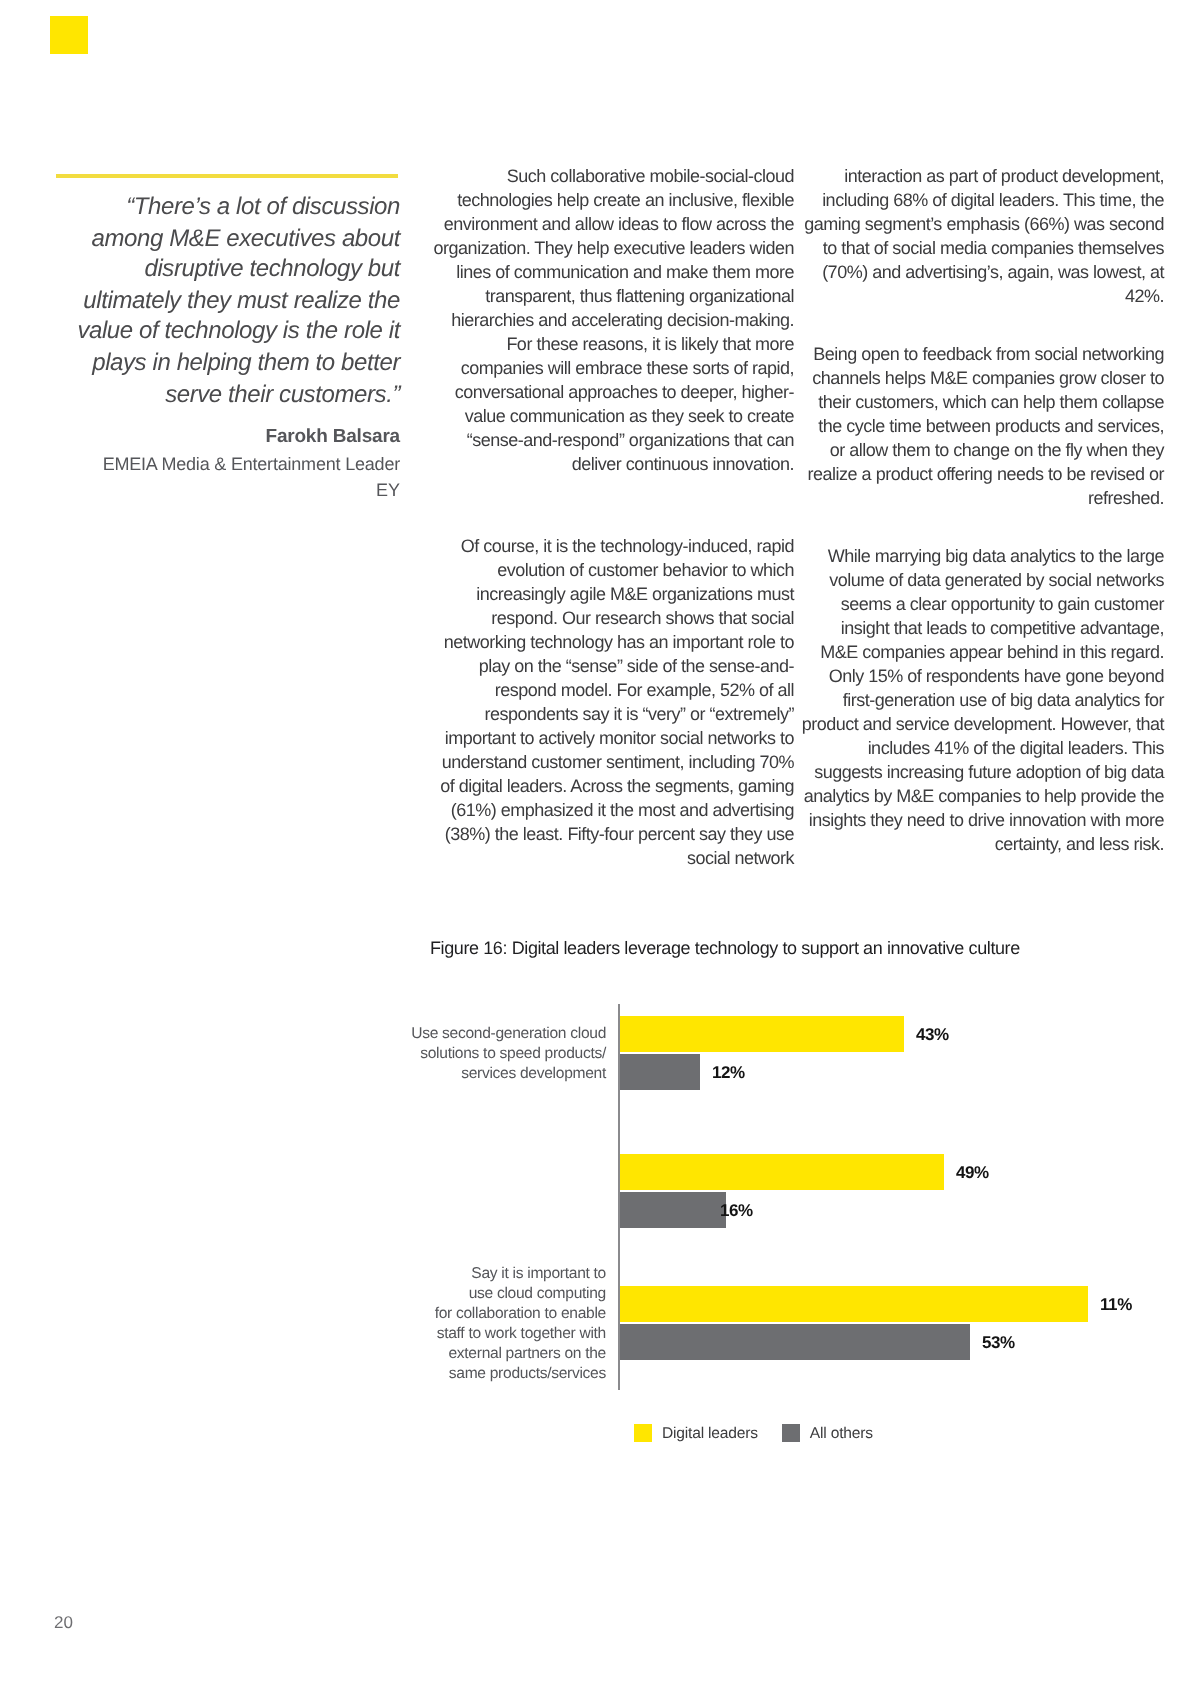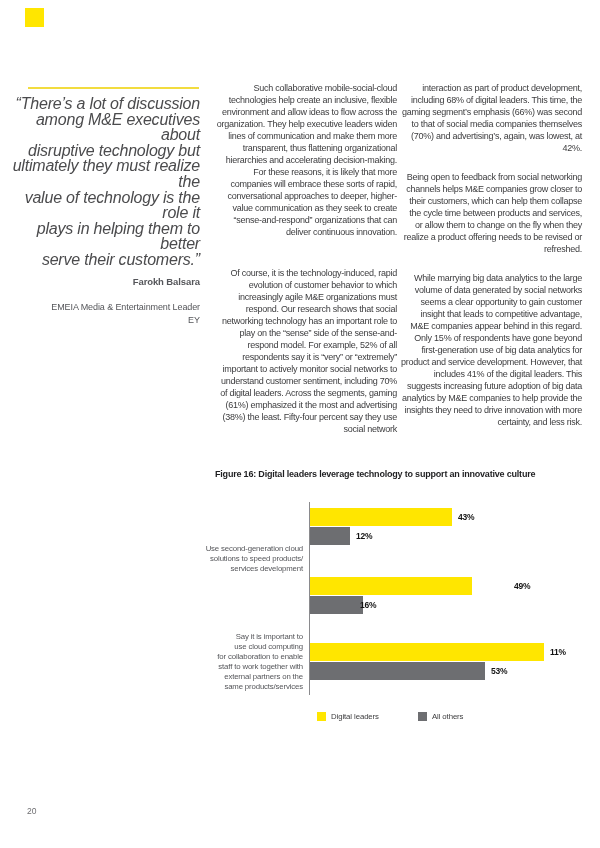--- a/index.html
+++ b/index.html
@@ -20,43 +20,43 @@
     position:absolute;left:10px;top:85px;width:190px;
     text-align:right;
   }
   .pullquote .rule{
     height:2px;width:171px;margin:2px 1px 7px auto;
     background:#F2DC3F;
   }
   .pullquote blockquote{
     margin:0;padding:0;
     font-style:italic;
-    font-size:16px;line-height:15.6px;letter-spacing:-0.2px;
+    font-size:12px;line-height:15.6px;letter-spacing:-0.2px;
     color:#4b4b4d;
     white-space:pre-line;
   }
   .attr-name{margin-top:8px;font-weight:bold;font-size:9.5px;color:#55565a;letter-spacing:-0.1px;}
-  .attr-title{margin-top:15px;font-size:9px;color:#55565a;letter-spacing:-0.1px;}
+  .attr-title{margin-top:3px;font-size:9px;color:#55565a;letter-spacing:-0.1px;}
   .attr-company{margin-top:3px;font-size:9px;color:#55565a;}
   
   .col{
     position:absolute;top:82px;width:182px;
     font-size:9px;line-height:12px;letter-spacing:-0.25px;
     color:#3c3c3e;
   }
   .col1{left:215px;}
   .col2{left:400px;}
   .col p{margin:0;text-align:right;}
   .col1 p:nth-of-type(1){height:185px;}
   .col2 p:nth-of-type(1){height:89px;}
   .col2 p:nth-of-type(2){height:101px;}
   
   .fig-title{
     position:absolute;left:215px;top:469px;margin:0;
-    font-size:9px;font-weight:bold;letter-spacing:-0.2px;color:#1f1f21;
+    font-size:9px;font-weight:normal;letter-spacing:-0.2px;color:#1f1f21;
     white-space:nowrap;
   }
   .chart{
     position:absolute;left:150px;top:500px;width:445px;height:245px;
   }
   .chart .axis{
     position:absolute;left:159px;top:2px;width:1px;height:193px;
     background:#8a8a8d;
   }
   .chart .cat-label{
@@ -64,21 +64,21 @@
     text-align:right;white-space:pre;
     font-size:7.8px;line-height:10px;letter-spacing:-0.15px;color:#55565a;
   }
   .chart .bar{position:absolute;height:18px;}
   .chart .bar-value{
     position:absolute;height:18px;display:flex;align-items:center;
     font-size:8.5px;font-weight:bold;letter-spacing:-0.2px;color:#141414;
   }
   .legend{
     position:absolute;left:167px;top:212px;
-    display:flex;align-items:center;gap:39px;
+    display:flex;align-items:center;gap:12px;
   }
   .legend .item{display:flex;align-items:center;gap:5px;}
   .legend .swatch{width:9px;height:9px;}
   .legend .swatch.gridded{
     background-image:
       linear-gradient(to right, rgba(255,255,255,.55) 1px, transparent 1px),
       linear-gradient(to bottom, rgba(255,255,255,.55) 1px, transparent 1px);
     background-size:3px 3px;
   }
   .legend .lbl{font-size:7.8px;letter-spacing:-0.1px;color:#3c3c3e;}
@@ -126,29 +126,29 @@
     <div class="legend" id="legend">
         <div class="item">
           <span class="swatch" style="background: rgb(255, 230, 0);"></span>
           <span class="lbl">Digital leaders</span>
         </div>
         <div class="item">
           <span class="swatch gridded" style="background: rgb(109, 110, 113);"></span>
           <span class="lbl">All others</span>
         </div>
       </div>
-  <div class="cat-label" style="top: 11.5px; margin-top: 32px;">Use second-generation cloud
+  <div class="cat-label" style="top: 11.5px;">Use second-generation cloud
 solutions to speed products/
 services development</div>
       <div class="bar" style="left: 160px; top: 8px; width: 142px; background: rgb(255, 230, 0);"></div>
       <div class="bar-value" style="left: 308px; top: 8px;">43%</div>
       <div class="bar" style="left: 160px; top: 27px; width: 40px; background: rgb(109, 110, 113);"></div>
       <div class="bar-value" style="left: 206px; top: 27px;">12%</div>
       <div class="bar" style="left: 160px; top: 77px; width: 162px; background: rgb(255, 230, 0);"></div>
-      <div class="bar-value" style="left: 328px; top: 77px; margin-left: 36px;">49%</div>
+      <div class="bar-value" style="left: 328px; top: 77px;">49%</div>
       <div class="bar" style="left: 160px; top: 96px; width: 53px; background: rgb(109, 110, 113);"></div>
       <div class="bar-value" style="left: 210px; top: 96px;">16%</div>
       <div class="cat-label" style="top: 131.5px;">Say it is important to
 use cloud computing
 for collaboration to enable
 staff to work together with
 external partners on the
 same products/services</div>
       <div class="bar" style="left: 160px; top: 143px; width: 234px; background: rgb(255, 230, 0);"></div>
       <div class="bar-value" style="left: 400px; top: 143px;">11%</div>

